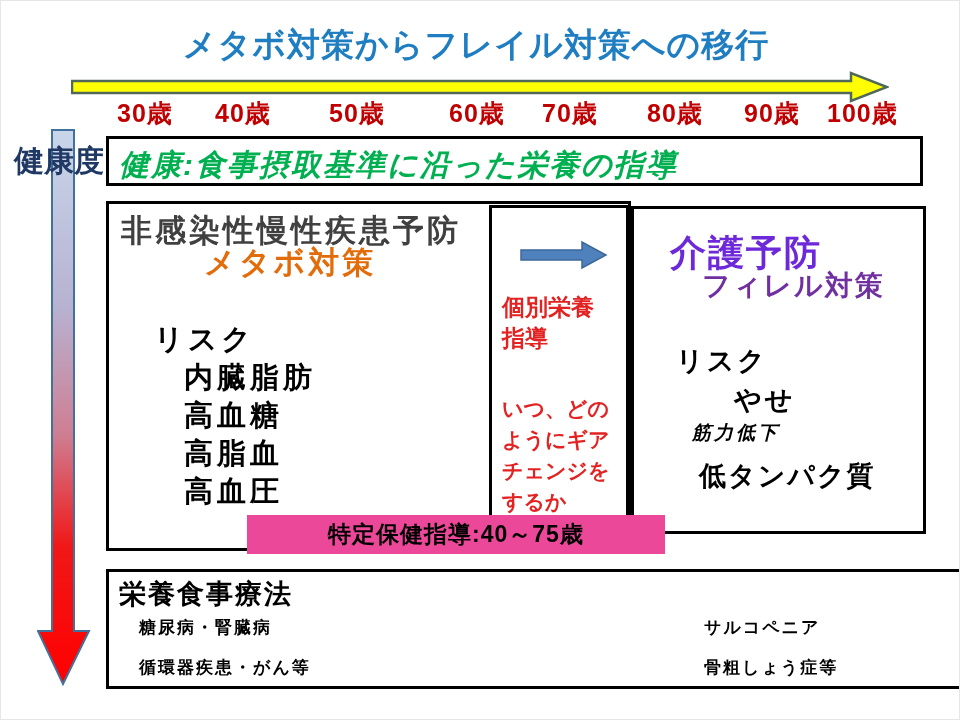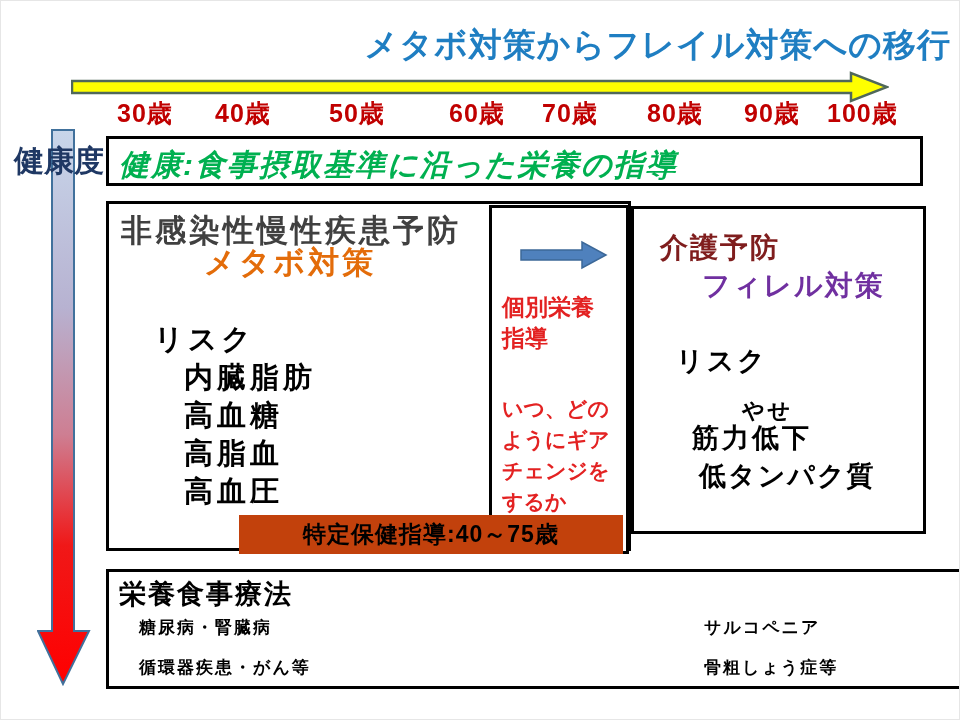--- a/index.html
+++ b/index.html
@@ -4,43 +4,43 @@
 <style>
   * { margin:0; padding:0; box-sizing:border-box; }
   html,body { background:#fff; }
   .slide {
     position:relative; width:960px; height:720px; background:#ffffff;
     font-family:"Liberation Sans","DejaVu Sans",sans-serif; font-weight:bold;
     overflow:hidden; border:1px solid #e6e6e6;
   }
   .abs { position:absolute; }
   .slide-title {
-    left:0; top:22px; width:950px; text-align:right;
+    left:0; top:22px; width:950px; text-align:center;
     font-size:33px; letter-spacing:1px; color:#1F7EC2; white-space:nowrap;
   }
   .age-label { top:96px; font-size:25px; color:#C00000; letter-spacing:1px; white-space:nowrap; }
   .kenkodo { left:13px; top:140px; font-size:30px; color:#1F3864; z-index:3; white-space:nowrap; }
   .box { border:3px solid #000; background:#fff; }
   .health-box { left:105px; top:135px; width:817px; height:50px;font-style:italic; }
   .health-box .txt { position:absolute; left:10px; top:6px; font-size:30px; letter-spacing:2px; color:#00B050; white-space:nowrap; }
   .metabo-box { left:105px; top:200px; width:525px; height:350px; }
   .metabo-h1 { left:12px; top:6px; font-size:31px; letter-spacing:3px; color:#404040; white-space:nowrap; }
   .metabo-h2 { left:95px; top:38px; font-size:31px; letter-spacing:3px; color:#E36C0A; white-space:nowrap; }
   .blk { color:#000; white-space:nowrap; }
   .metabo-risk-label { left:45px; top:116px; font-size:29px; letter-spacing:4px; }
   .metabo-risk { left:75px; font-size:29px; letter-spacing:4px;font-family:Liberation Serif, serif; }
   .trans-box { left:488px; top:204px; width:140px; height:349px; z-index:5; }
   .trans-t1 { left:10px; top:84px; width:104px; font-size:23px; line-height:31px; color:#E32222; }
   .trans-t2 { left:10px; top:185px; width:116px; font-size:21px; line-height:31px; color:#E32222; }
   .care-box { left:630px; top:205px; width:295px; height:328px; }
-  .care-h1 { left:26px; top:20px; font-size:28px; letter-spacing:2px; color:#7f1d1d; white-space:nowrap; }
+  .care-h1 { left:36px; top:20px; font-size:36px; letter-spacing:2px; color:#6d28d9; white-space:nowrap; }
   .care-h2 { left:68px; top:58px; font-size:28px; letter-spacing:2px; color:#7030A0; white-space:nowrap; }
   .care-risk-label { left:42px; top:134px; font-size:27px; letter-spacing:3px; }
   .tokutei {
-    left:238px; top:514px; width:384px; height:39px; background:#c2410c; z-index:6;
+    left:246px; top:514px; width:418px; height:39px; background:#ec4899; z-index:6;
     text-align:center; font-size:23px; line-height:39px; color:#000; letter-spacing:1px; white-space:nowrap;
   }
   .therapy-box { left:105px; top:568px; width:948px; height:120px; }
   .therapy-h { left:10px; top:4px; font-size:27px; letter-spacing:2px; }
   .therapy-item { font-size:17px; letter-spacing:2px; }
 </style>
 </head>
 <body>
 
 <div class="slide">
@@ -94,22 +94,22 @@
       <polygon points="1,10 62,10 62,2 86,15 62,28 62,20 1,20" fill="#4F81BD" stroke="#3C6898" stroke-width="1.5"></polygon>
     </svg>
     <div class="abs trans-t1">個別栄養指導</div>
     <div class="abs trans-t2">いつ、どのようにギアチェンジをするか</div>
   </div>
 
   <div class="abs box care-box">
     <div class="abs care-h1">介護予防</div>
     <div class="abs care-h2">フィレル対策</div>
     <div class="abs blk care-risk-label">リスク</div>
-    <div class="abs blk" style="left:108px; top:173px; font-size:22px; letter-spacing:3px;margin-top:14px;">やせ</div>
-    <div class="abs blk" style="left:58px; top:211px; font-size:27px; letter-spacing:3px;">筋力低下</div>
+    <div class="abs blk" style="left:100px; top:173px; font-size:27px; letter-spacing:3px;">やせ</div>
+    <div class="abs blk" style="left:58px; top:211px; font-size:19px; letter-spacing:3px;font-style:italic;">筋力低下</div>
     <div class="abs blk" style="left:65px; top:249px; font-size:27px; letter-spacing:2px;">低タンパク質</div>
   </div>
 
   <div class="abs tokutei">特定保健指導:40～75歳</div>
 
   <div class="abs box therapy-box">
     <div class="abs blk therapy-h">栄養食事療法</div>
     <div class="abs blk therapy-item" style="left:30px; top:44px">糖尿病・腎臓病</div>
     <div class="abs blk therapy-item" style="left:595px; top:44px">サルコペニア</div>
     <div class="abs blk therapy-item" style="left:30px; top:84px">循環器疾患・がん等</div>

